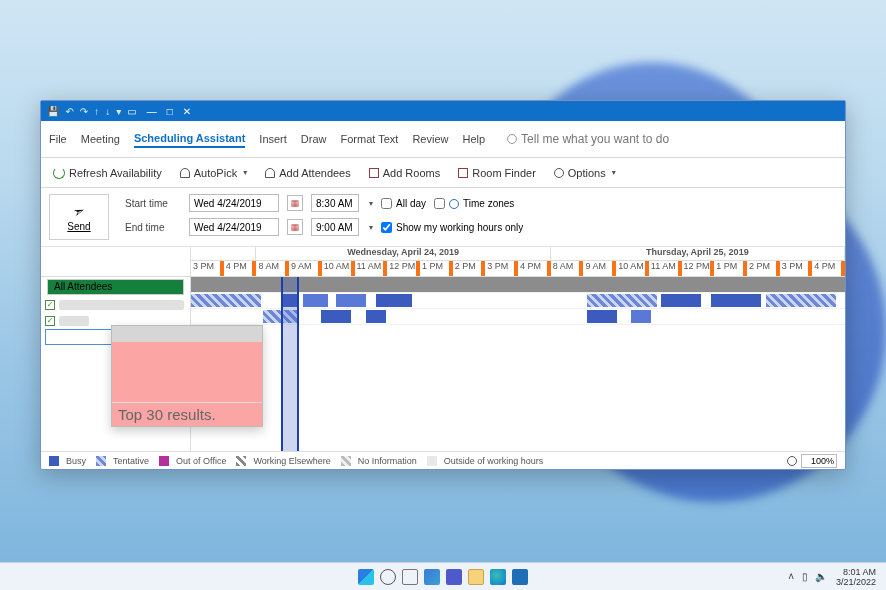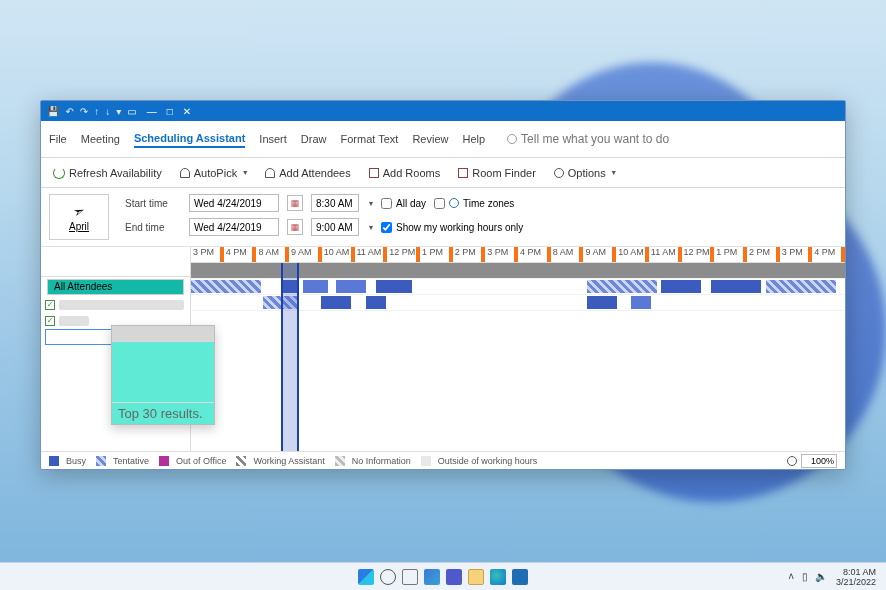--- a/index.html
+++ b/index.html
@@ -68,36 +68,36 @@
   }
   .sendbox{width:60px;height:46px;border:1px solid #cfcfcf;display:flex;flex-direction:column;align-items:center;justify-content:center;gap:2px;cursor:pointer}
   .sendarrow{font-size:14px;transform:rotate(-20deg)}
   .timefields{display:flex;flex-direction:column;gap:6px}
   .tf{display:flex;align-items:center;gap:8px}
   .tf label{width:56px;color:#444}
   .inp{border:1px solid #bbb;height:18px;padding:0 4px;font-size:10px;background:#fff;display:flex;align-items:center}
   .inp.date{width:90px}
   .inp.time{width:48px}
   .calico{width:16px;height:16px;border:1px solid #bbb;display:flex;align-items:center;justify-content:center;color:#c05050;font-size:9px}
-  .chk{display:flex;align-items:flex-start;gap:4px}
+  .chk{display:flex;align-items:flex-end;gap:4px}
   .chk input{width:11px;height:11px}
   .globe{width:10px;height:10px;border:1px solid #2a6fb4;border-radius:50%;display:inline-block}
   
   .grid{flex:1;display:flex;overflow:hidden;position:relative}
   .attcol{width:150px;border-right:1px solid #ddd;display:flex;flex-direction:column;font-size:10px;position:relative}
   .att-head{height:30px;border-bottom:1px solid #ddd}
-  .att-title{height:16px;border:1px solid #ccc;margin:2px 6px;padding:1px 6px;background:#14b8a6}
+  .att-title{height:16px;border:1px solid #ccc;margin:2px 6px;padding:1px 6px;background:#15803d}
   .att-row{height:16px;display:flex;align-items:center;gap:4px;padding-left:4px}
   .chkico{width:10px;height:10px;border:1px solid #4a8a4a;color:#4a8a4a;font-size:8px;text-align:center;line-height:8px}
   .blur{background:#e0e0e0;height:10px;border-radius:2px;flex:1;margin-right:6px}
   
   .dropdown{
-    position:absolute; left:70px; top:78px; width:104px;
-    background:#5eead4;border:1px solid #bbb;box-shadow:0 4px 10px rgba(0,0,0,0.2);
-    font-size:13px; z-index:5;
+    position:absolute; left:70px; top:78px; width:152px;
+    background:#fca5a5;border:1px solid #bbb;box-shadow:0 4px 10px rgba(0,0,0,0.2);
+    font-size:15px; z-index:5;
   }
   .dropdown .hl{background:#d6d6d6;height:16px}
   .dropdown .body{height:60px}
   .dropdown .foot{border-top:1px solid #ddd;padding:3px 6px;color:#666}
   
   .timeline{flex:1;overflow:hidden;position:relative}
   .dayheaders{height:14px;display:flex;font-size:9px;color:#555}
   .dayh{border-right:1px solid #ddd;border-bottom:1px solid #ddd;text-align:center;font-weight:600}
   .hourheaders{height:16px;display:flex;font-size:9px;color:#555;border-bottom:1px solid #ddd}
   .hourh{border-right:4px solid #f97316;text-align:left;padding-left:2px;white-space:nowrap}
@@ -199,21 +199,21 @@
     <div class="ract">
       <span class="ico ico-gear"></span>
       <span>Options</span>
         <span class="caret">▾</span>
     </div>
   </div>
 
   <div class="timerow">
     <div class="sendbox">
       <span class="sendarrow">➣</span>
-      <span style="text-decoration:underline">April</span>
+      <span style="text-decoration:underline">Send</span>
     </div>
     <div class="timefields">
       <div class="tf">
         <label>Start time</label>
         <span class="inp date">Wed 4/24/2019</span>
         <span class="calico">▦</span>
         <span class="inp time">8:30 AM</span>
           <span class="caret">▾</span>
         <span class="chk">
             <input type="checkbox" style="">
@@ -249,20 +249,25 @@
           <span class="blur"></span>
       </div>
       <div class="att-row">
         <span class="chkico">✓</span>
           <span class="blur" style="flex:0 0 30px"></span>
       </div>
       <div class="att-row" style="border:1px solid #4a90d9;margin:0 4px"></div>
     </div>
 
     <div class="timeline">
+      <div class="dayheaders" id="dayheaders">
+          <div class="dayh" style="width: 72px;"></div>
+          <div class="dayh" style="width: 324px;">Wednesday, April 24, 2019</div>
+          <div class="dayh" style="width: 324px;">Thursday, April 25, 2019</div>
+        </div>
       <div class="hourheaders" id="hourheaders">
           <div class="hourh" style="width: 36px;">3 PM</div>
           <div class="hourh" style="width: 36px;">4 PM</div>
           <div class="hourh" style="width: 36px;">8 AM</div>
           <div class="hourh" style="width: 36px;">9 AM</div>
           <div class="hourh" style="width: 36px;">10 AM</div>
           <div class="hourh" style="width: 36px;">11 AM</div>
           <div class="hourh" style="width: 36px;">12 PM</div>
           <div class="hourh" style="width: 36px;">1 PM</div>
           <div class="hourh" style="width: 36px;">2 PM</div>
@@ -318,21 +323,21 @@
     <div class="lg">
         <span class="lbox" style="background:repeating-linear-gradient(45deg,#6e87d8 0 3px,#cbd6f3 3px 6px)"></span>
         <span>Tentative</span>
       </div>
     <div class="lg">
         <span class="lbox" style="background:#b4309a"></span>
         <span>Out of Office</span>
       </div>
     <div class="lg">
         <span class="lbox" style="background:repeating-linear-gradient(45deg,#888 0 3px,#fff 3px 6px)"></span>
-        <span>Working Assistant</span>
+        <span>Working Elsewhere</span>
       </div>
     <div class="lg">
         <span class="lbox" style="background:repeating-linear-gradient(45deg,#bbb 0 3px,#eee 3px 6px)"></span>
         <span>No Information</span>
       </div>
     <div class="lg">
         <span class="lbox" style="background:#e8e8e8"></span>
         <span>Outside of working hours</span>
       </div>
     <div class="zoom">

